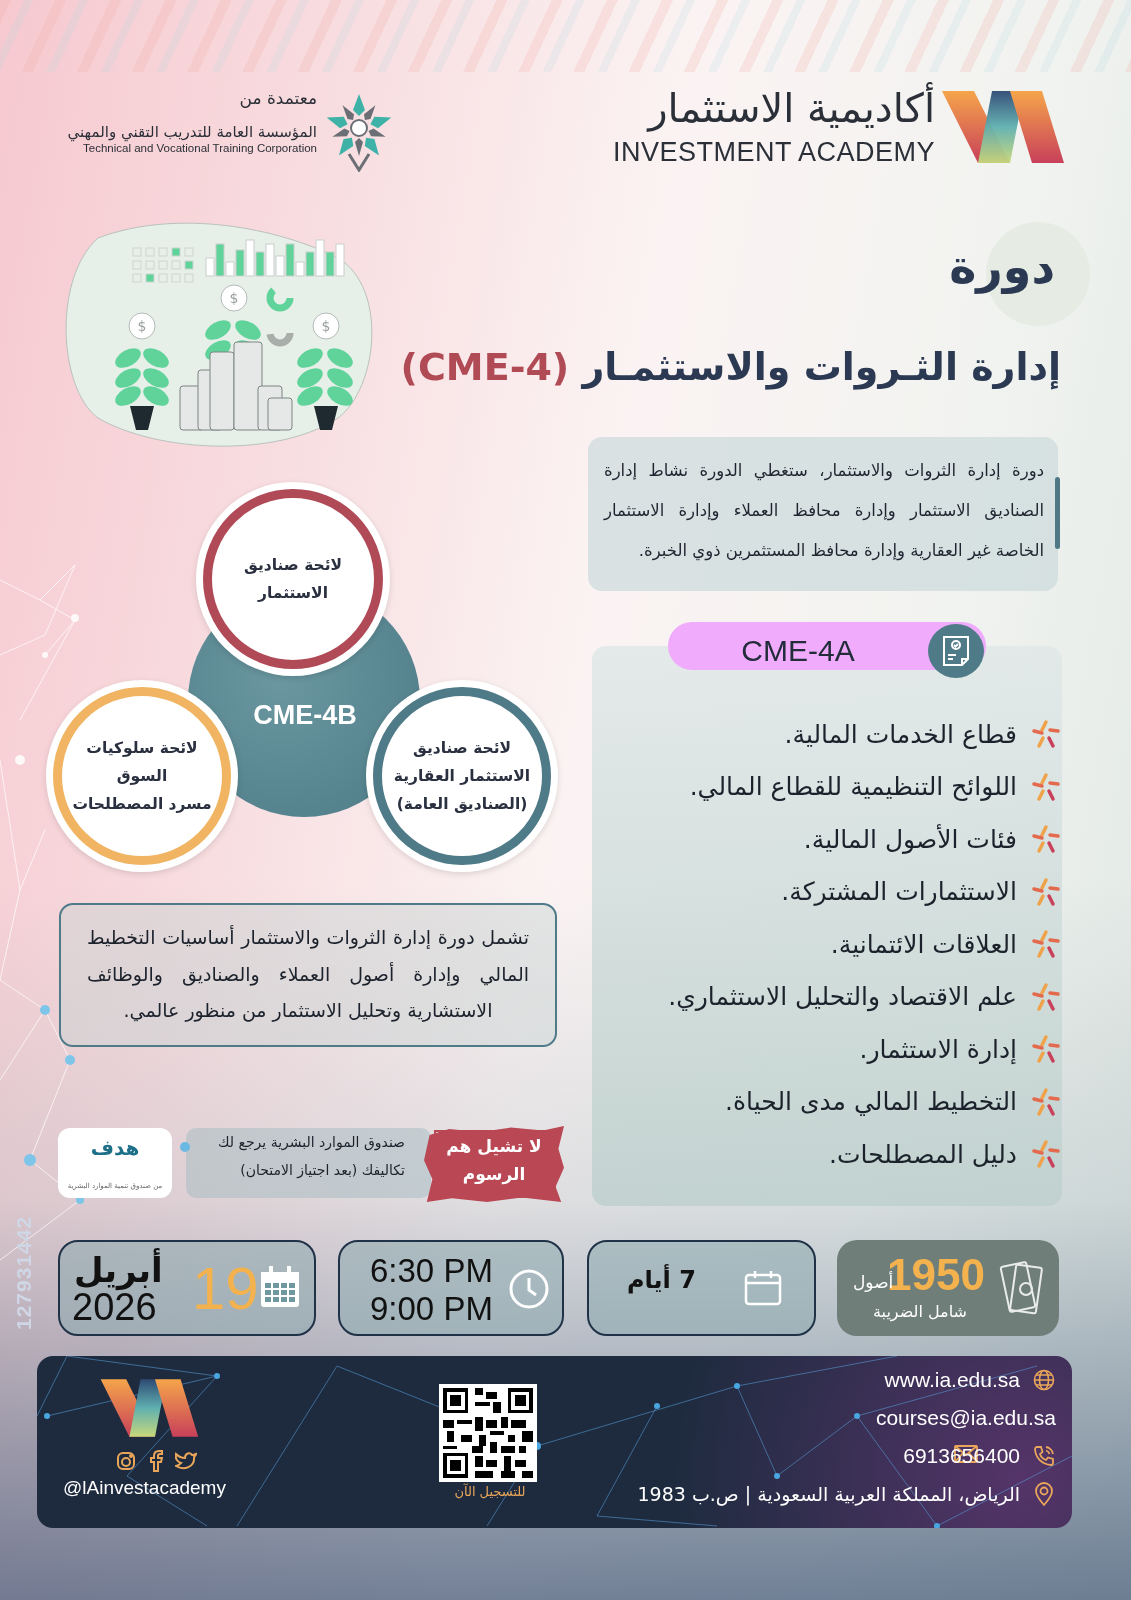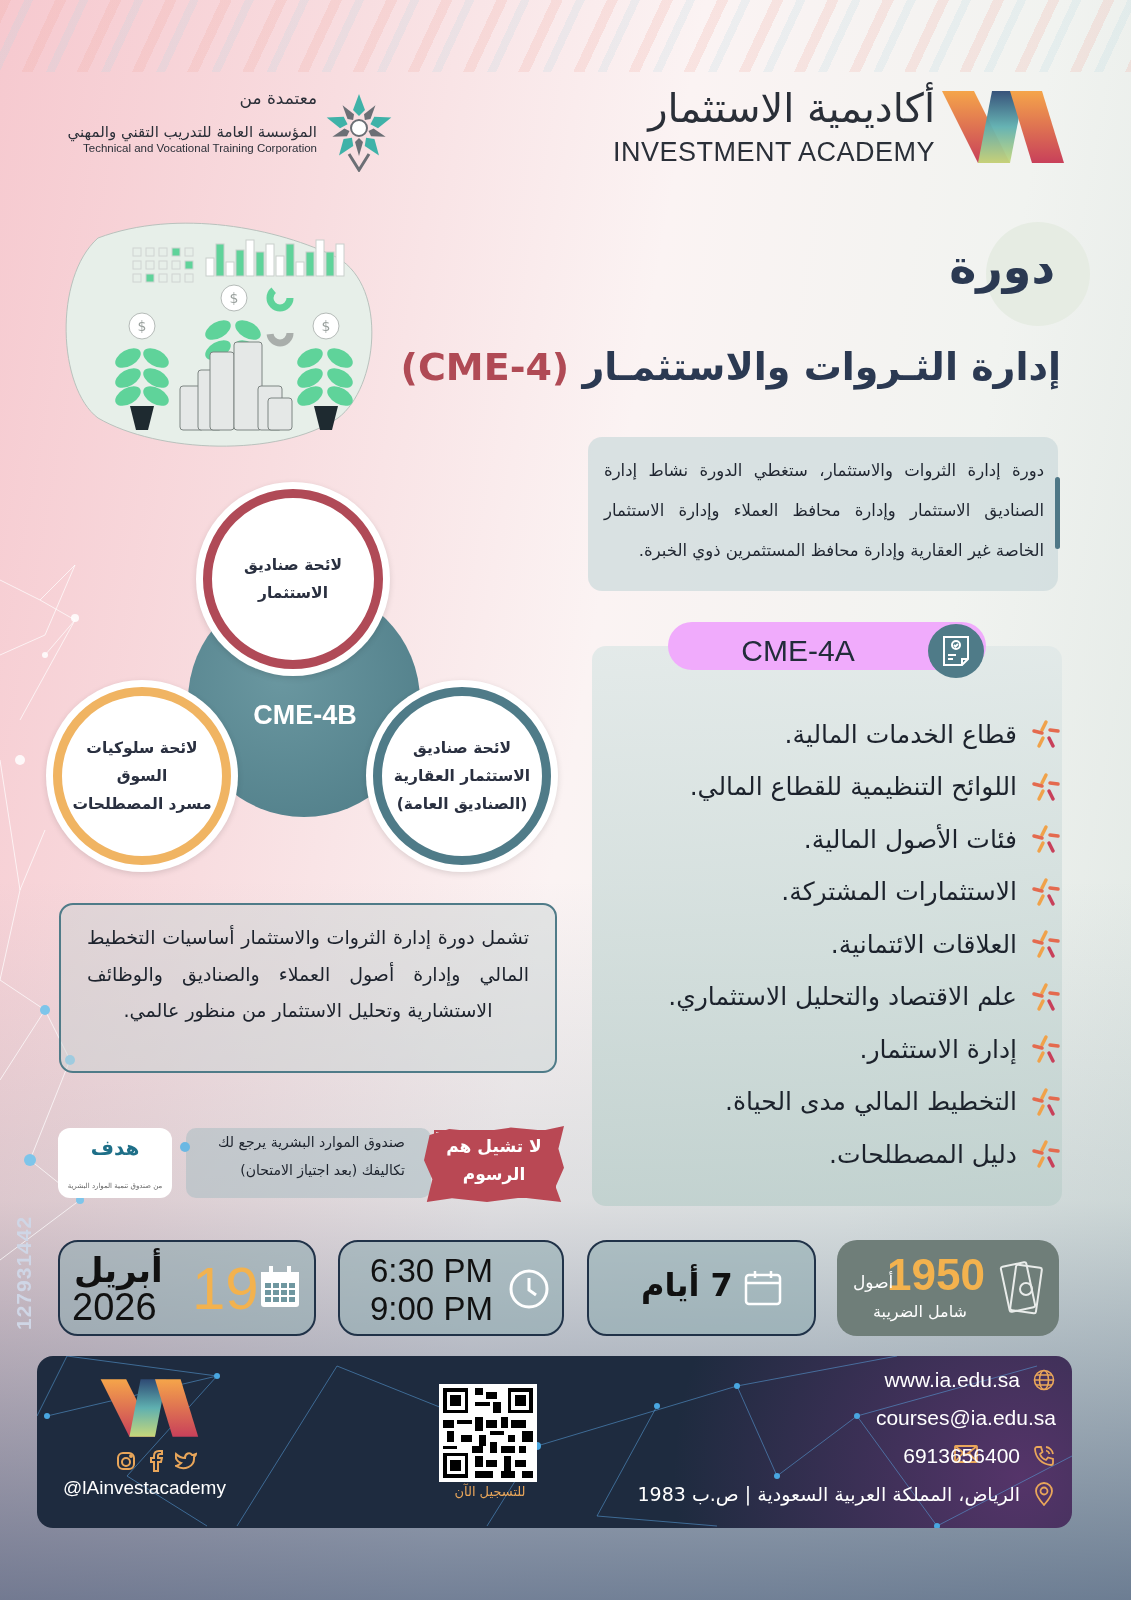--- a/index.html
+++ b/index.html
@@ -64,21 +64,21 @@
   .circ { position: absolute; border-radius: 50%; background: #fff; display: flex; align-items: center; justify-content: center; box-shadow: 0 2px 6px rgba(0,0,0,.12); }
   .circ .inner { width: 100%; height: 100%; border-radius: 50%; display: flex; align-items: center; justify-content: center; text-align: center; direction: rtl; font-weight: bold; font-size: 15.5px; line-height: 28px; color: #2a3040; }
   .c1 { left: 196px; top: 482px; width: 194px; height: 194px; padding: 7px; }
   .c1 .inner { border: 9px solid #b04a57; }
   .c2 { left: 46px; top: 680px; width: 192px; height: 192px; padding: 7px; }
   .c2 .inner { border: 9px solid #f0b462; }
   .c3 { left: 366px; top: 680px; width: 192px; height: 192px; padding: 7px; }
   .c3 .inner { border: 9px solid #4f7b88; }
 
   
-  .summary { position: absolute; left: 59px; top: 903px; width: 498px; height: 170px; border: 2.5px solid #4f7b88; border-radius: 14px; background: rgba(200,210,210,0.45); }
+  .summary { position: absolute; left: 59px; top: 903px; width: 498px; height: 144px; border: 2.5px solid #4f7b88; border-radius: 14px; background: rgba(200,210,210,0.45); }
   .summary p { position: absolute; left: 26px; right: 26px; top: 14px; font-size: 19px; line-height: 36.5px; direction: rtl; text-align: justify; text-align-last: center; color: #1c222c; }
 
   
   .hadaf-logo { position: absolute; left: 58px; top: 1128px; width: 114px; height: 70px; border-radius: 12px; background: #fff; }
   .hadaf-logo .word { position: absolute; left: 0; right: 0; top: 8px; text-align: center; font-size: 20px; font-weight: bold; direction: rtl; color: #1e6f88; }
   .hadaf-logo .sub { position: absolute; left: 0; right: 0; bottom: 8px; text-align: center; font-size: 7px; color: #666; direction: rtl; }
   .hadaf-strip { position: absolute; left: 186px; top: 1128px; width: 245px; height: 70px; border-radius: 10px; background: rgba(170,190,195,0.55); }
   .hadaf-strip .dot { position: absolute; left: -6px; top: 14px; width: 10px; height: 10px; border-radius: 50%; background: #6bb8e3; }
   .hadaf-strip .l1 { position: absolute; right: 26px; top: 6px; font-size: 14px; direction: rtl; color: #1c222c; }
   .hadaf-strip .l2 { position: absolute; right: 26px; top: 34px; font-size: 14px; direction: rtl; color: #1c222c; }
@@ -96,21 +96,21 @@
   .card-time { left: 338px; width: 226px; }
   .card-days { left: 587px; width: 229px; }
   .card-price { left: 837px; width: 222px; border: none; background: #6f7e79; }
   .card-date .month { position: absolute; left: 14px; top: 8px; font-size: 34px; direction: rtl; color: #111; font-weight: bold; }
   .card-date .year { position: absolute; left: 12px; top: 44px; font-size: 38px; color: #111; font-family: "Liberation Sans", sans-serif; }
   .card-date .day { position: absolute; left: 132px; top: 12px; font-size: 60px; color: #f3b24e; font-family: "Liberation Sans", sans-serif; }
   .card-date .ico { position: absolute; left: 200px; top: 24px; }
   .card-time .t1 { position: absolute; left: 30px; top: 10px; font-size: 33px; color: #111; font-family: "Liberation Sans", sans-serif; }
   .card-time .t2 { position: absolute; left: 30px; top: 48px; font-size: 33px; color: #111; font-family: "Liberation Sans", sans-serif; }
   .card-time .ico { position: absolute; right: 12px; top: 26px; }
-  .card-days .lbl { position: absolute; left: 52px; top: 24px; font-size: 32px; color: #111; direction: rtl; font-weight: bold; }
+  .card-days .lbl { position: absolute; left: 38px; top: 24px; font-size: 24px; color: #111; direction: rtl; font-weight: bold; }
   .card-days .ico { position: absolute; right: 32px; top: 28px; }
   .card-price .amt { position: absolute; left: 50px; top: 10px; font-size: 44px; color: #f3b24e; font-weight: bold; font-family: "Liberation Sans", sans-serif; }
   .card-price .cur { position: absolute; left: 16px; top: 32px; font-size: 17px; color: #fff; direction: rtl; }
   .card-price .tax { position: absolute; left: 36px; top: 62px; font-size: 16px; color: #fff; direction: rtl; letter-spacing: 1px; }
   .card-price .ico { position: absolute; right: 14px; top: 20px; }
 
   
   .footer { position: absolute; left: 37px; top: 1356px; width: 1035px; height: 172px; border-radius: 16px;
     background: radial-gradient(circle at 95% 70%, rgba(130,60,140,0.55), rgba(0,0,0,0) 35%), #1e2b3f; overflow: hidden; }
   .footer .net { position: absolute; inset: 0; }

